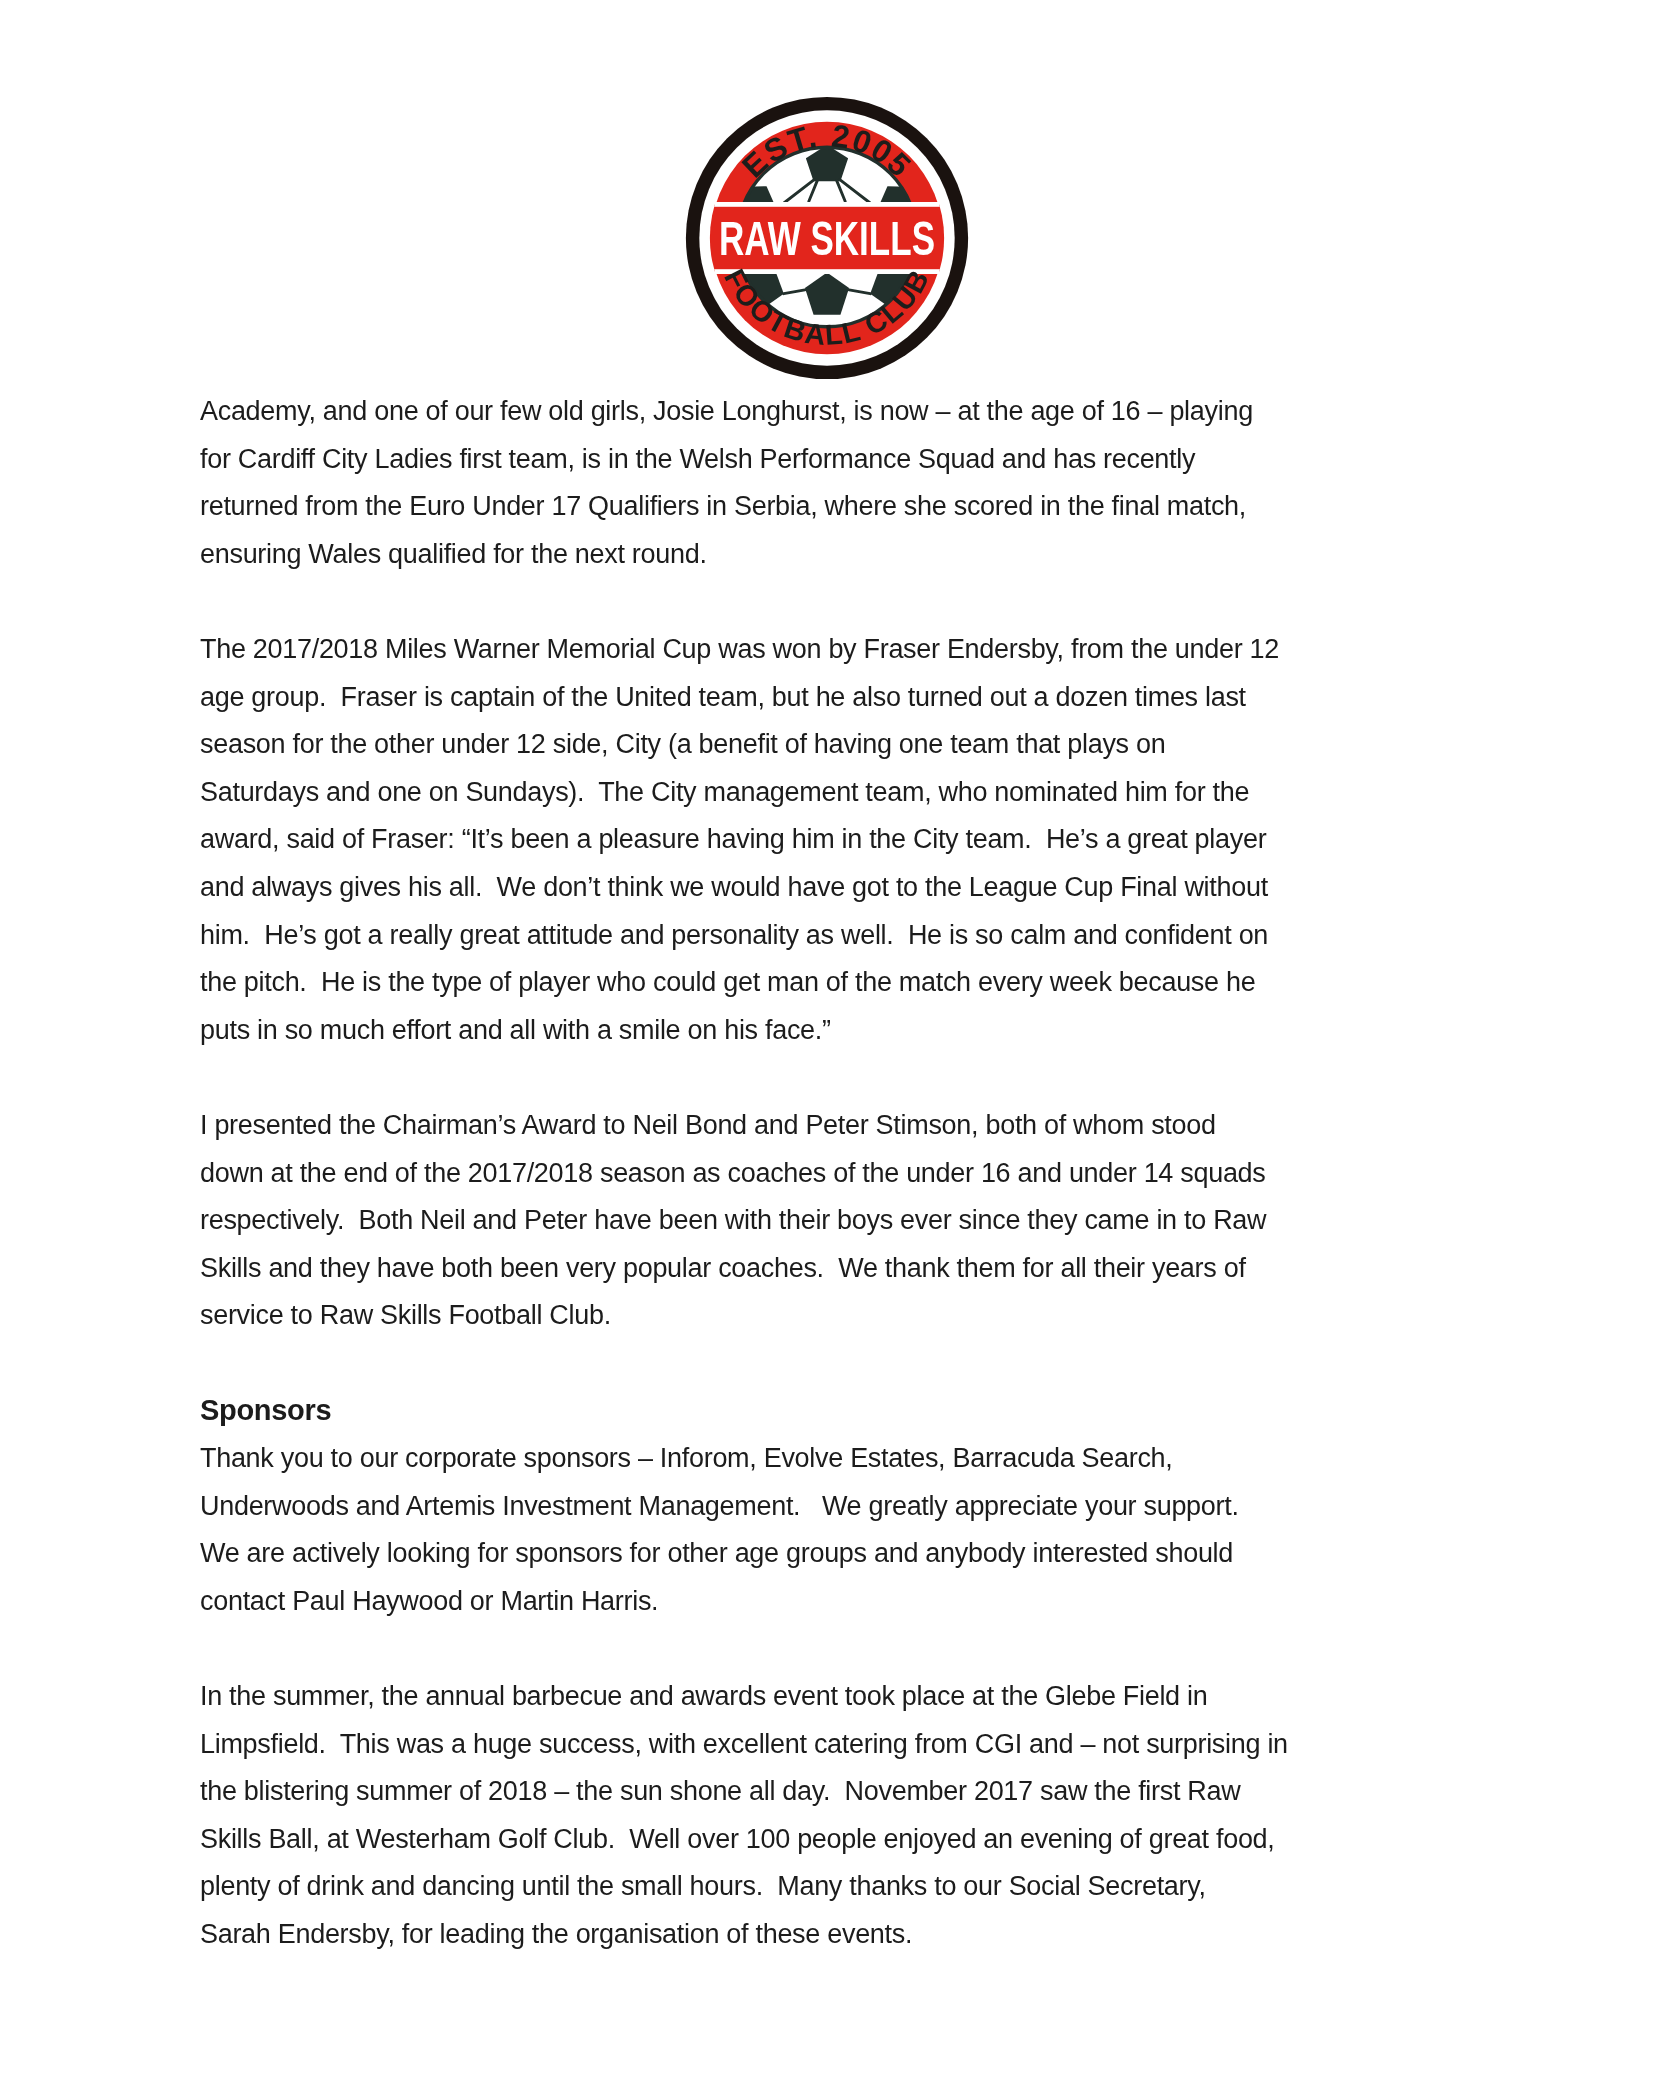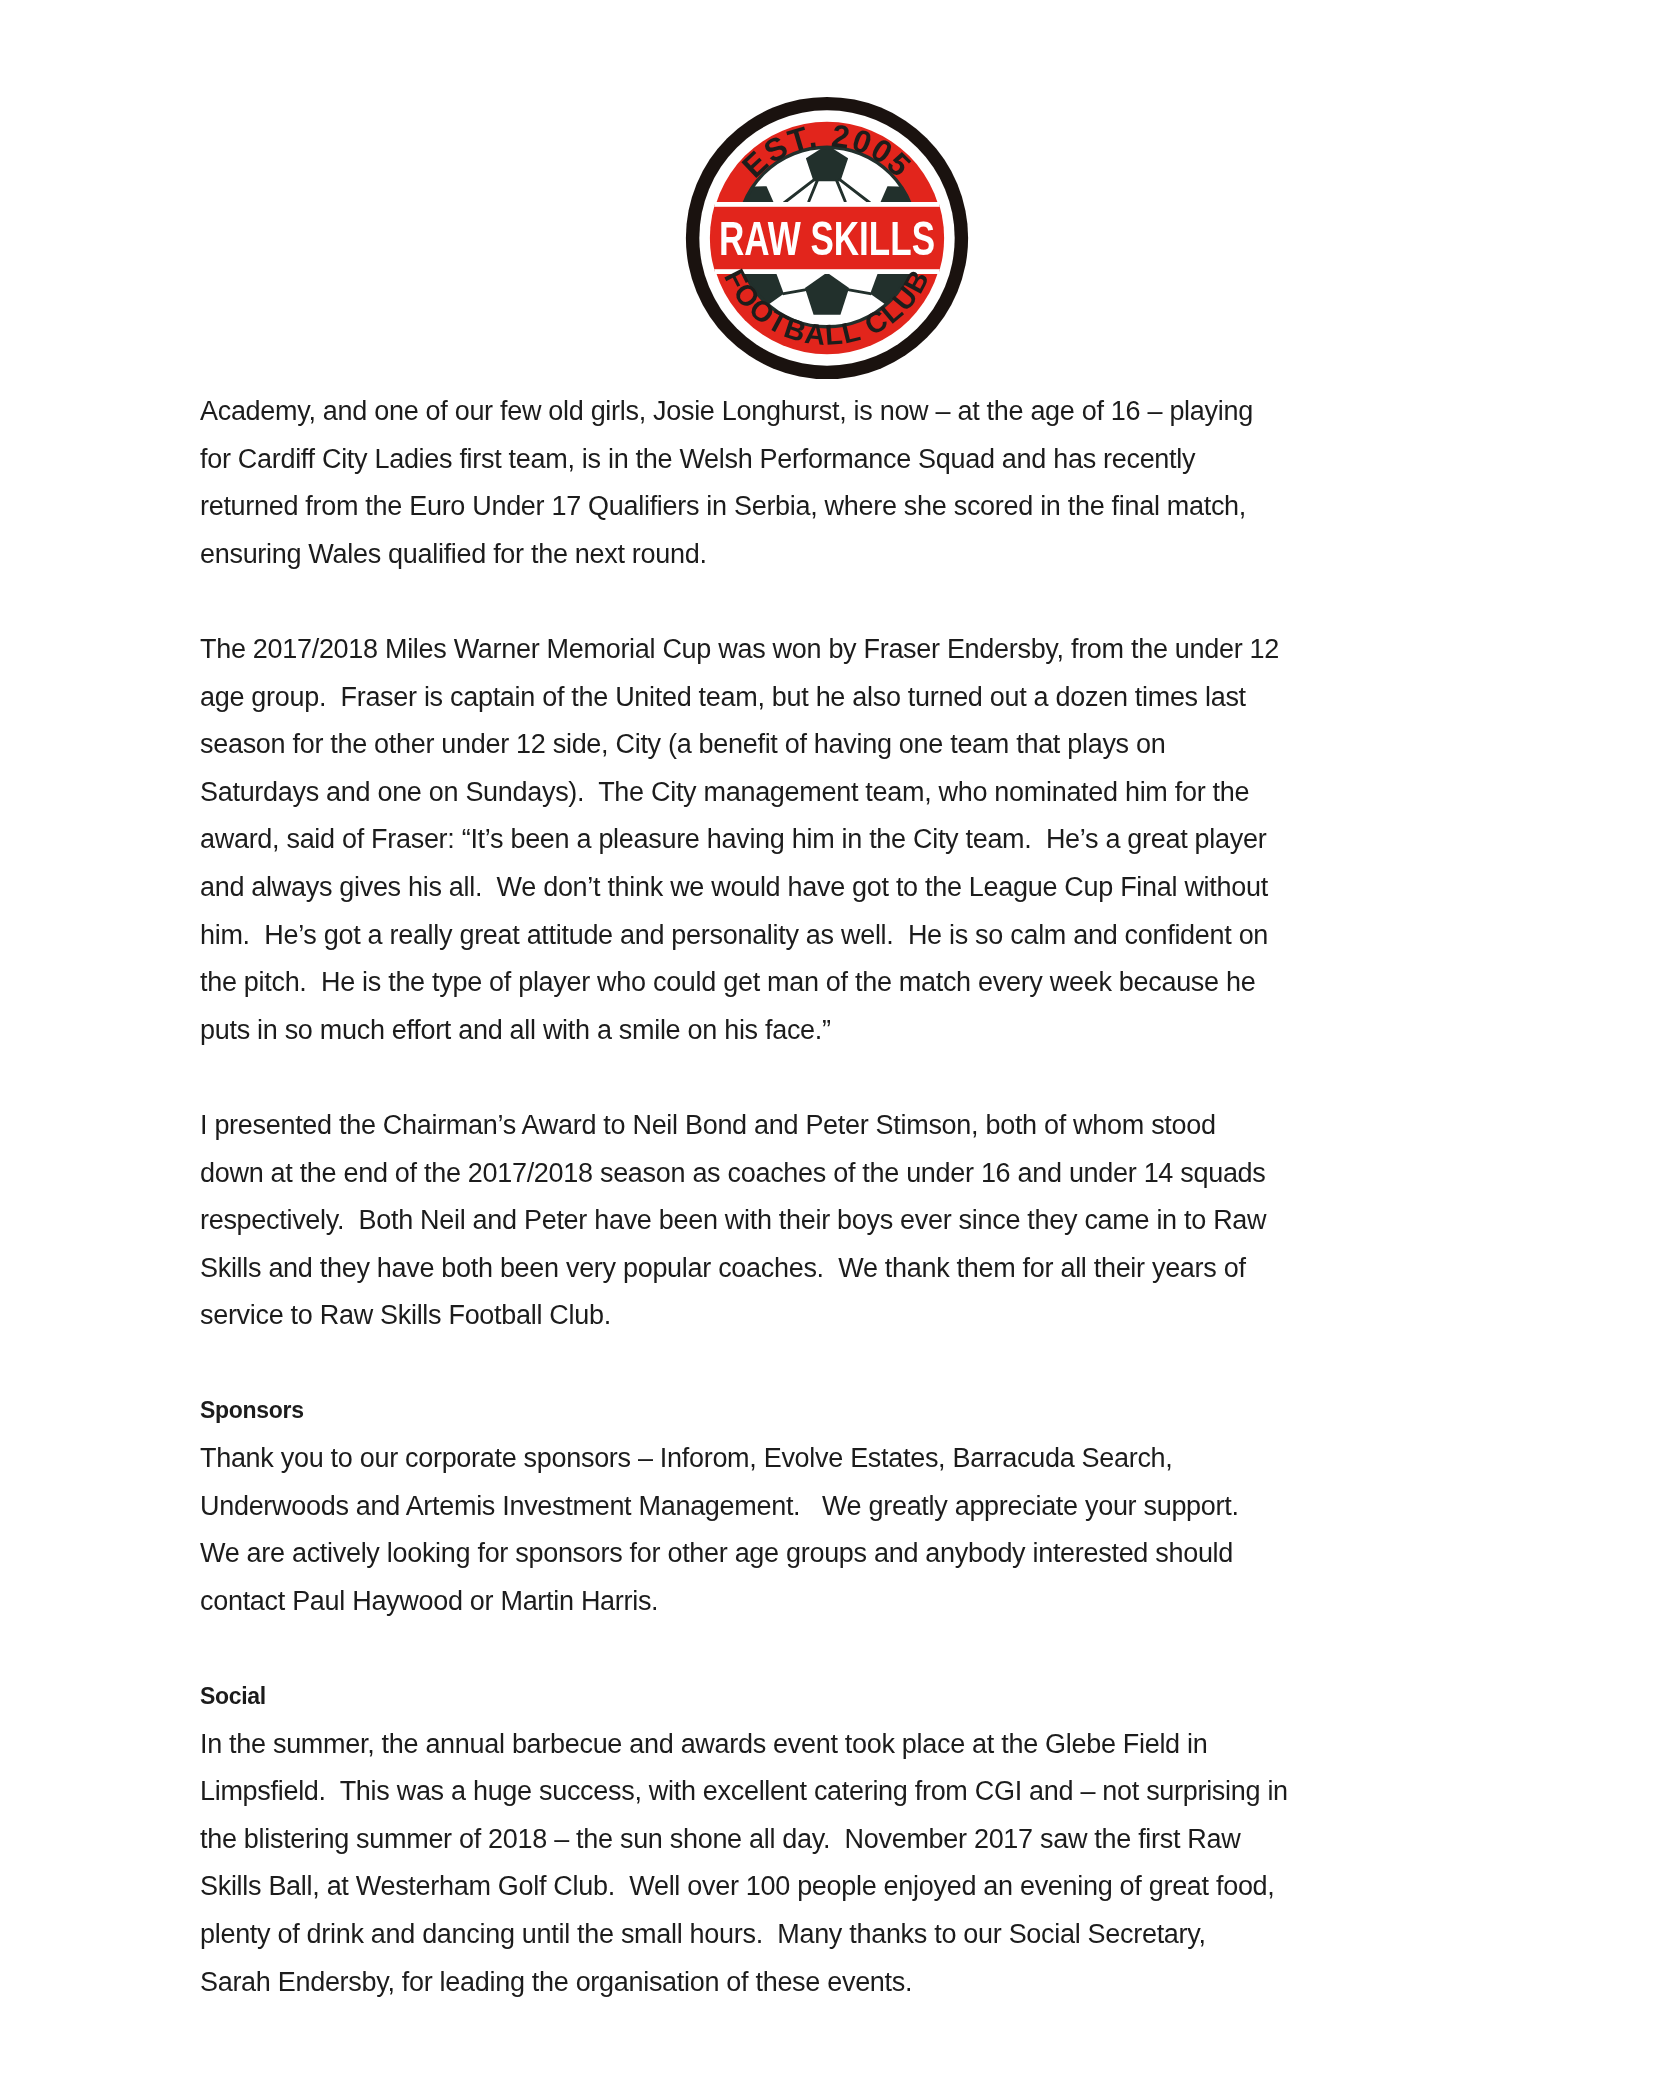--- a/index.html
+++ b/index.html
@@ -55,21 +55,21 @@
     line-height:47.6px;
     letter-spacing:-0.3px;
   }
   .para{
     margin:0 0 47.6px 0;
     white-space:pre-wrap;
   }
   .heading{
     margin:0;
     font-weight:700;
-    font-size:23px;
+    font-size:29px;
     line-height:47.6px;
     white-space:pre-wrap;
   }
 </style>
 </head>
 <body>
 
 <div class="page">
 
   <div class="logo-wrap">
@@ -139,21 +139,20 @@
       <p class="para">I presented the Chairman’s Award to Neil Bond and Peter Stimson, both of whom stood
 down at the end of the 2017/2018 season as coaches of the under 16 and under 14 squads
 respectively.  Both Neil and Peter have been with their boys ever since they came in to Raw
 Skills and they have both been very popular coaches.  We thank them for all their years of
 service to Raw Skills Football Club.</p>
       <div class="heading">Sponsors</div>
       <p class="para">Thank you to our corporate sponsors – Inforom, Evolve Estates, Barracuda Search,
 Underwoods and Artemis Investment Management.   We greatly appreciate your support.
 We are actively looking for sponsors for other age groups and anybody interested should
 contact Paul Haywood or Martin Harris.</p>
-      <div class="heading">Social</div>
       <p class="para">In the summer, the annual barbecue and awards event took place at the Glebe Field in
 Limpsfield.  This was a huge success, with excellent catering from CGI and – not surprising in
 the blistering summer of 2018 – the sun shone all day.  November 2017 saw the first Raw
 Skills Ball, at Westerham Golf Club.  Well over 100 people enjoyed an evening of great food,
 plenty of drink and dancing until the small hours.  Many thanks to our Social Secretary,
 Sarah Endersby, for leading the organisation of these events.</p>
     </div>
 
 </div>
 

